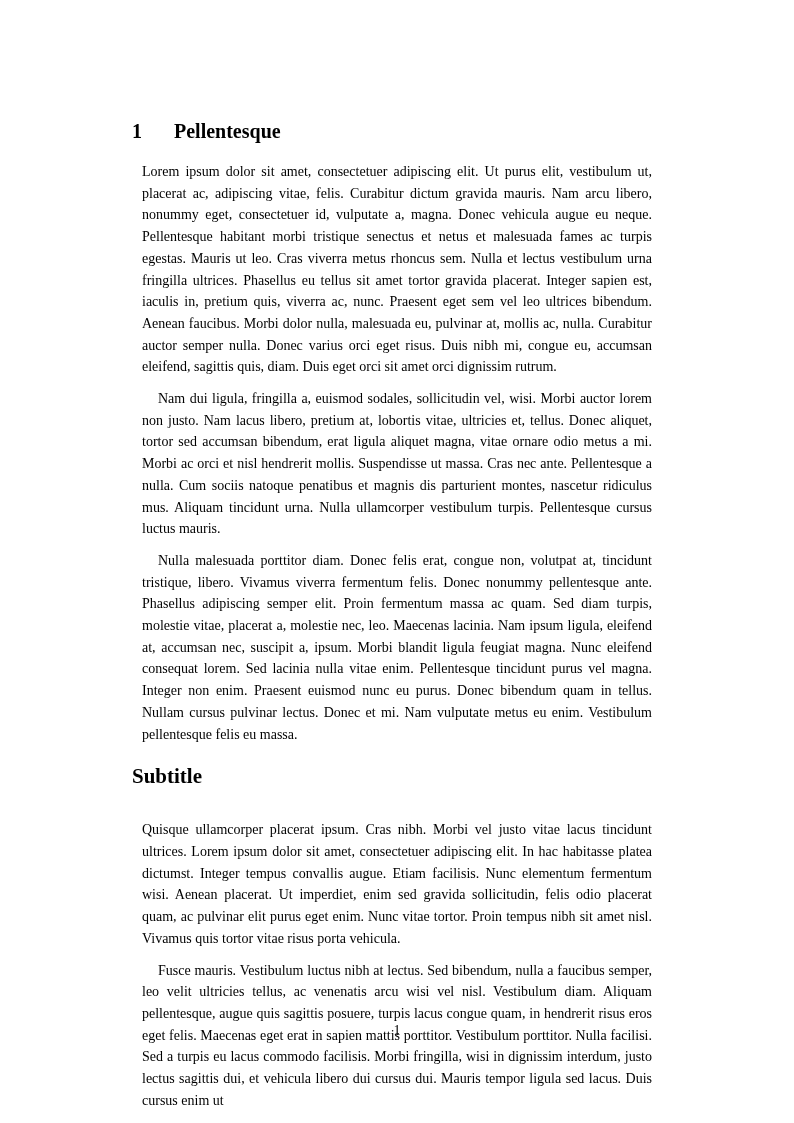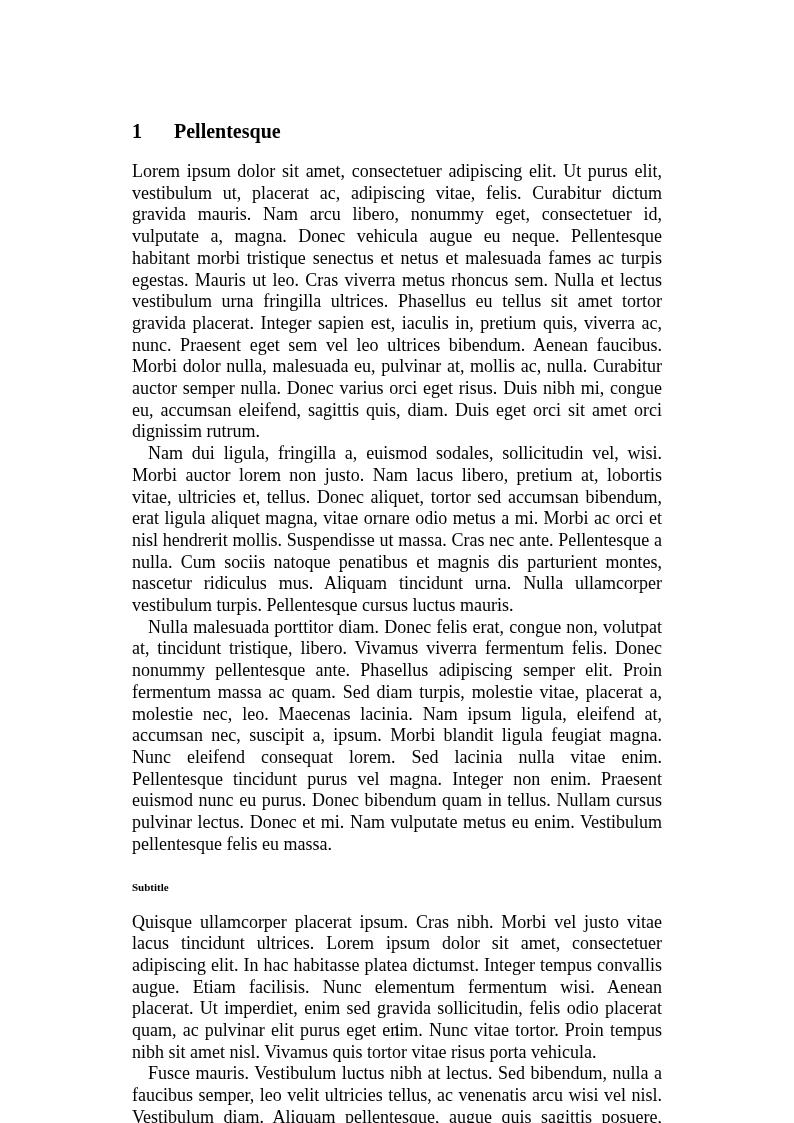--- a/index.html
+++ b/index.html
@@ -25,33 +25,33 @@
   .section-heading {
     display: flex;
     align-items: baseline;
     gap: 32px;
     font-size: 20px;
     line-height: 26px;
     font-weight: bold;
     margin: 0 0 17px 0;
   }
   .body-par {
-    font-size: 18px;
+    font-size: 14px;
     line-height: 21.7px;
     text-align: justify;
-    margin: 0;
+    margin: 10px;
   }
   .body-par.indent {
     text-indent: 16px;
   }
   .subsection-heading {
-    font-size: 11px;
+    font-size: 21px;
     line-height: 22px;
     font-weight: bold;
-    margin: 20px 0 14px 0;
+    margin: 20px 0 32px 0;
   }
   .page-footer {
     position: absolute;
     top: 1022px;
     left: 0;
     width: 794px;
     text-align: center;
     font-size: 14px;
     line-height: 18px;
   }

